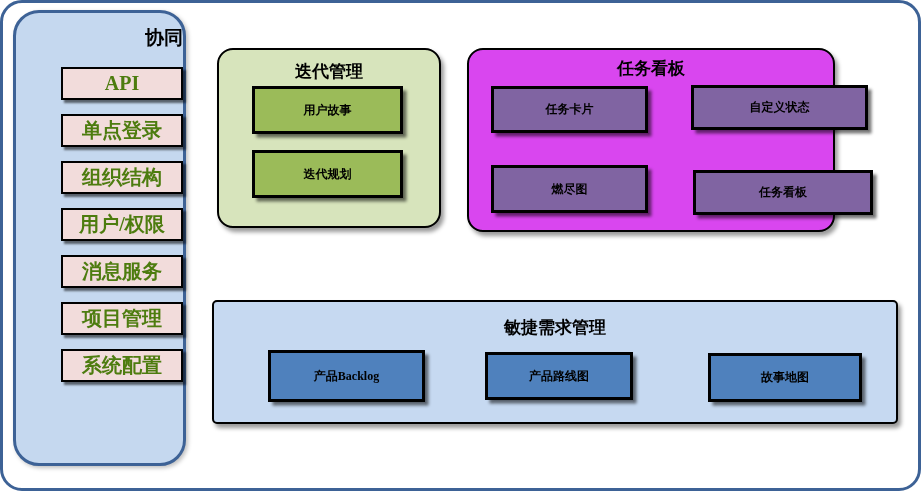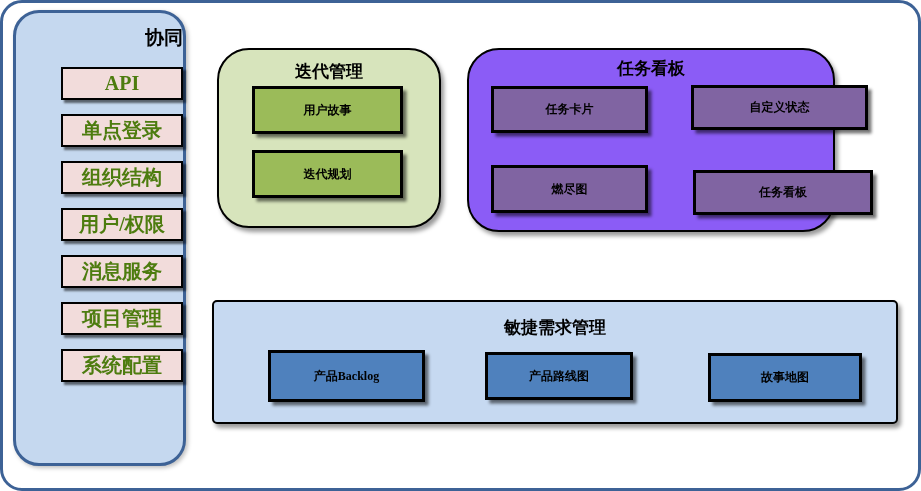--- a/index.html
+++ b/index.html
@@ -61,21 +61,21 @@
     font-weight: bold;
     font-size: 20px;
     color: #4d7c0f;
   }
 
   
   .panel {
     position: absolute;
     box-sizing: border-box;
     border: 2px solid #000;
-    border-radius: 32px;
+    border-radius: 16px;
     box-shadow: 3px 4px 4px rgba(0,0,0,0.4);
   }
   .panel-title {
     position: absolute;
     left: 0; right: 0;
     text-align: center;
     font-size: 17px;
     font-weight: bold;
     color: #000;
     font-family: "Liberation Sans", sans-serif;
@@ -102,21 +102,21 @@
   }
   .panel-iteration .panel-title { top: 10px; }
   .panel-iteration .feature-box { background: #9bbb59; }
   .box-user-story          { left: 33px;  top: 36px;  width: 151px; height: 48px; }
   .box-iteration-planning  { left: 33px;  top: 100px; width: 151px; height: 48px; }
 
   
   .panel-kanban {
     left: 464px; top: 45px;
     width: 368px; height: 184px;
-    background: #8b5cf6;
+    background: #d946ef;
   }
   .panel-kanban .panel-title { top: 7px; }
   .panel-kanban .feature-box { background: #8064a2; }
   .box-task-card          { left: 22px;  top: 36px;  width: 157px; height: 47px; }
   .box-custom-status      { left: 222px; top: 35px;  width: 177px; height: 45px; }
   .box-burndown-chart     { left: 22px;  top: 115px; width: 157px; height: 48px; }
   .box-task-distribution  { left: 224px; top: 120px; width: 180px; height: 45px; }
 
   
   .panel-requirements {

